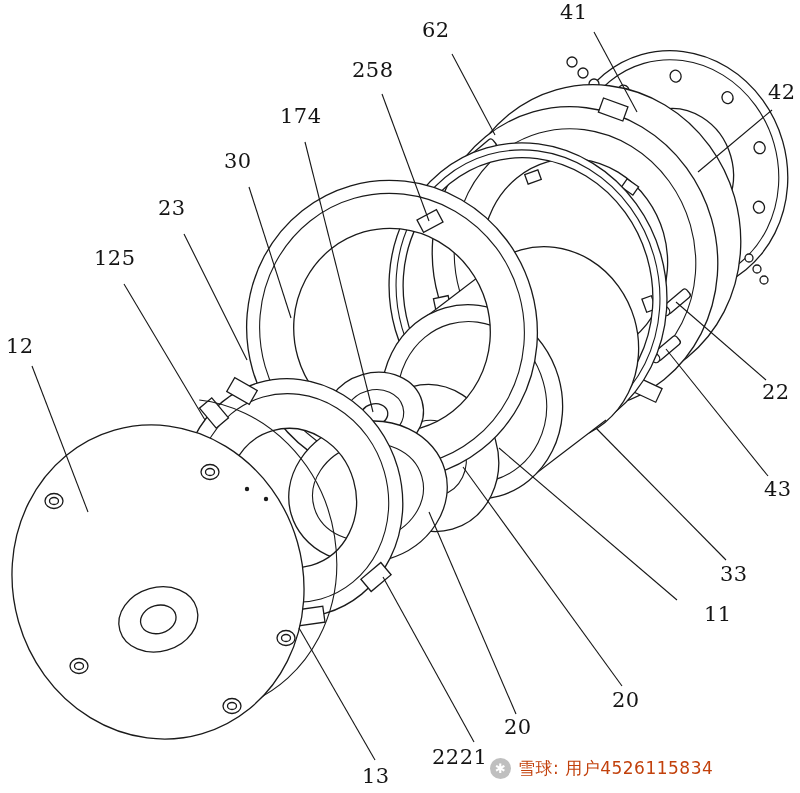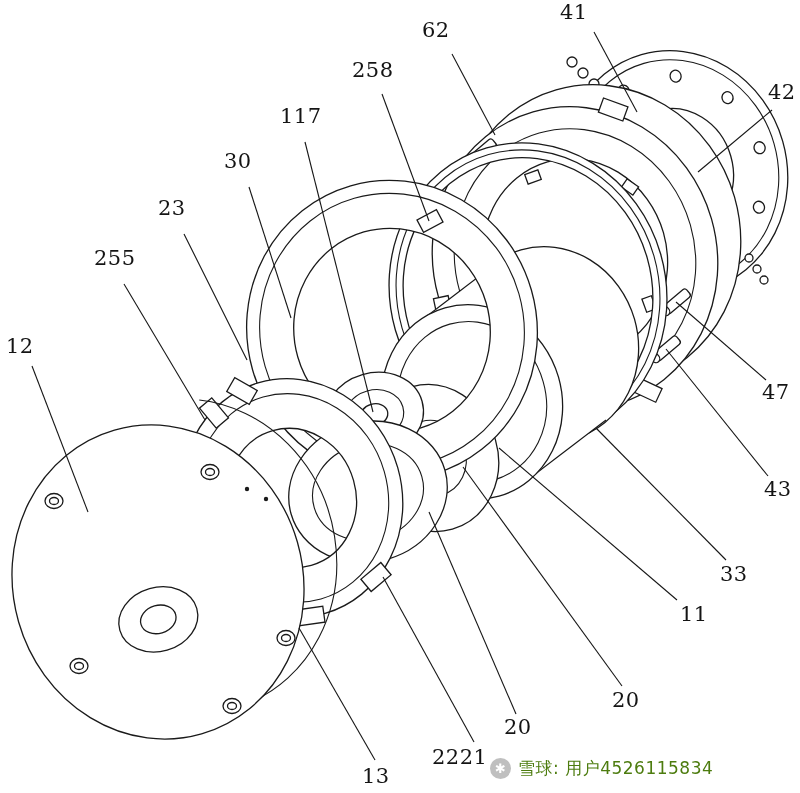--- a/index.html
+++ b/index.html
@@ -8,21 +8,21 @@
   #drawing{position:absolute;left:0;top:0;}
   .part-label{position:absolute;font-size:21px;color:#141414;line-height:1;
               letter-spacing:0.5px;user-select:none;}
   .s{stroke:#1a1a1a;stroke-width:1.3;fill:#ffffff;}
   .sn{stroke:#1a1a1a;stroke-width:1.1;fill:none;}
   .ld{stroke:#161616;stroke-width:1.1;}
   #watermark{position:absolute;left:490px;top:757px;display:flex;align-items:center;gap:7px;
              font-family:"DejaVu Sans","Liberation Sans",sans-serif;}
   #wm-icon{width:21px;height:21px;border-radius:50%;background:#bfbfbf;color:#ffffff;
            display:flex;align-items:center;justify-content:center;font-size:13px;line-height:1;}
-  #wm-text{font-size:17px;color:#4d7c0f;letter-spacing:0.5px;}
+  #wm-text{font-size:17px;color:#c2410c;letter-spacing:0.5px;}
 </style>
 </head>
 <body>
 
 <div id="stage">
 
   <svg id="drawing" width="800" height="793" viewBox="0 0 800 793" xmlns="http://www.w3.org/2000/svg">
 
     <g transform="rotate(-16 675 172)">
       <ellipse class="s" cx="675" cy="172" rx="112" ry="122"></ellipse>
@@ -180,32 +180,32 @@
       <line class="ld" x1="726" y1="560" x2="596" y2="428"></line>
       <line class="ld" x1="677" y1="600" x2="499" y2="448"></line>
       <line class="ld" x1="622" y1="686" x2="463" y2="467"></line>
       <line class="ld" x1="516" y1="714" x2="429" y2="512"></line>
       <line class="ld" x1="474" y1="742" x2="383" y2="577"></line>
       <line class="ld" x1="375" y1="760" x2="299" y2="628"></line>
     </g>
   </svg>
 
   <div class="part-label" style="left:6px;top:336px">12</div>
-  <div class="part-label" style="left:94px;top:248px">255</div>
+  <div class="part-label" style="left:94px;top:248px">125</div>
   <div class="part-label" style="left:158px;top:198px">23</div>
   <div class="part-label" style="left:224px;top:151px">30</div>
-  <div class="part-label" style="left:280px;top:106px">117</div>
+  <div class="part-label" style="left:280px;top:106px">174</div>
   <div class="part-label" style="left:352px;top:60px">258</div>
   <div class="part-label" style="left:422px;top:20px">62</div>
   <div class="part-label" style="left:560px;top:2px">41</div>
   <div class="part-label" style="left:768px;top:82px">42</div>
-  <div class="part-label" style="left:762px;top:382px">47</div>
+  <div class="part-label" style="left:762px;top:382px">22</div>
   <div class="part-label" style="left:764px;top:479px">43</div>
   <div class="part-label" style="left:720px;top:564px">33</div>
-  <div class="part-label" style="left:680px;top:604px">11</div>
+  <div class="part-label" style="left:704px;top:604px">11</div>
   <div class="part-label" style="left:612px;top:690px">20</div>
   <div class="part-label" style="left:504px;top:717px">20</div>
   <div class="part-label" style="left:432px;top:747px">2221</div>
   <div class="part-label" style="left:362px;top:766px">13</div>
 
   <div id="watermark">
     <span id="wm-icon">✱</span>
     <span id="wm-text">雪球: 用户4526115834</span>
   </div>
 

